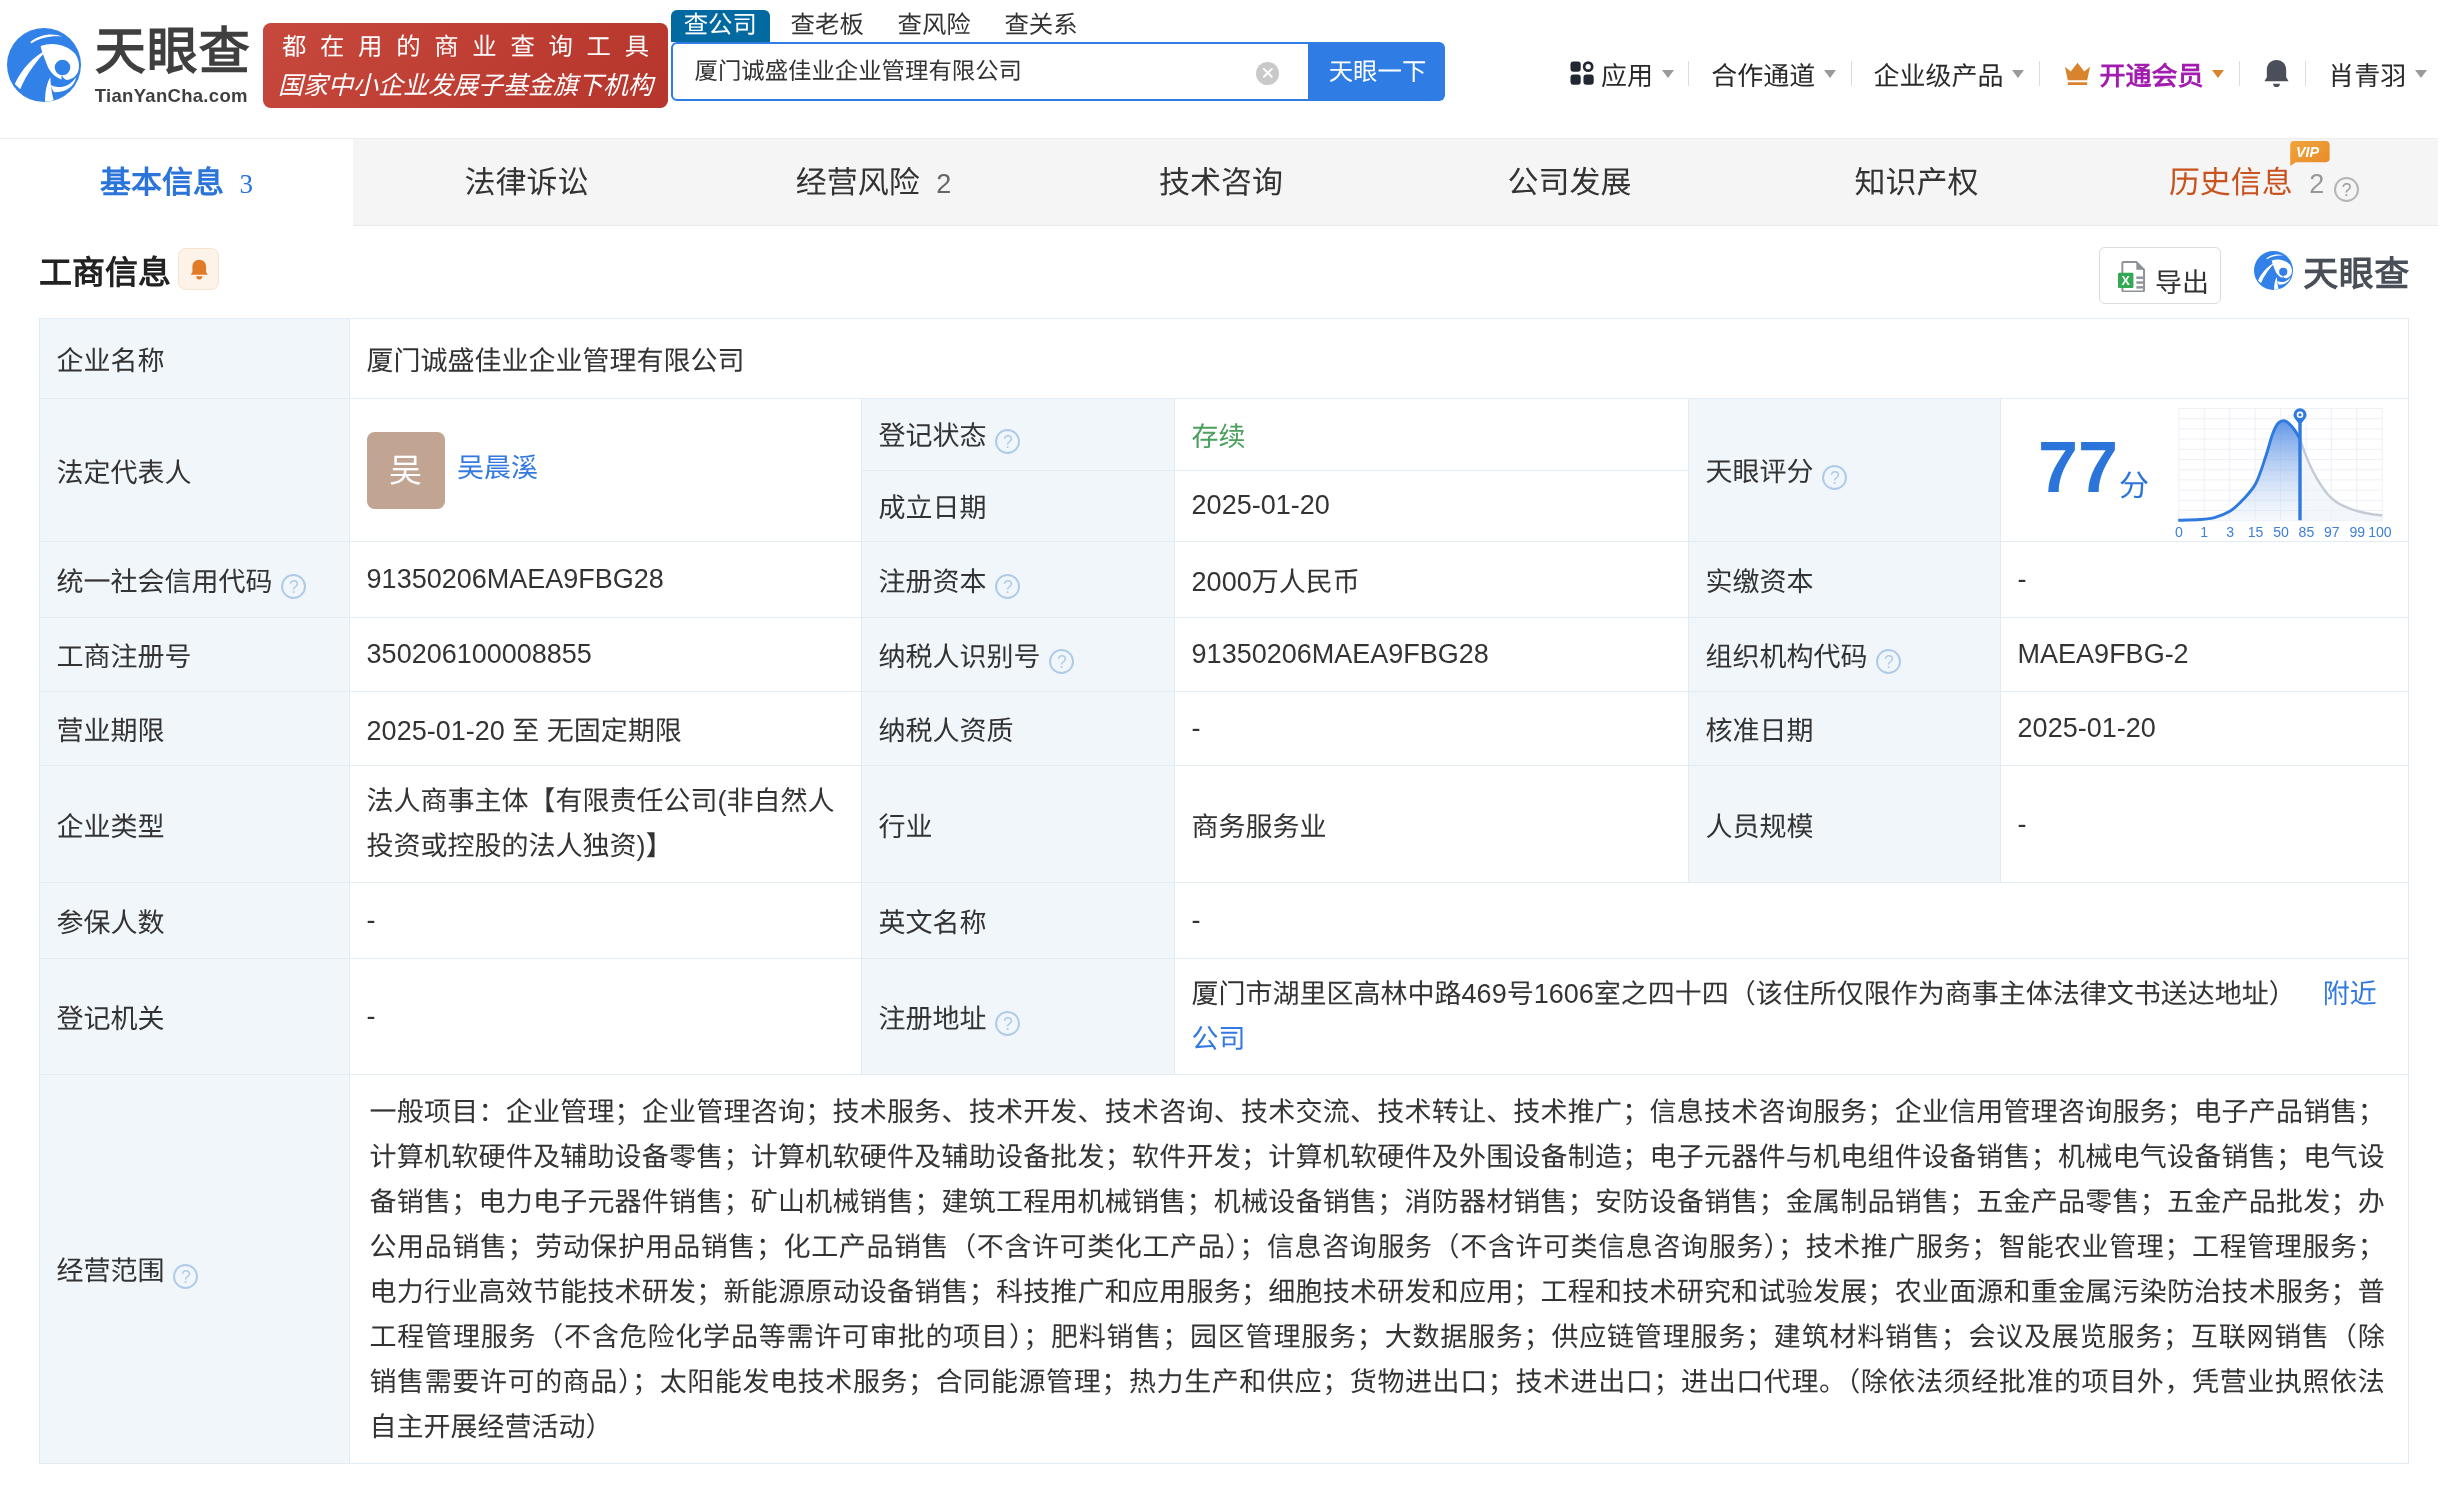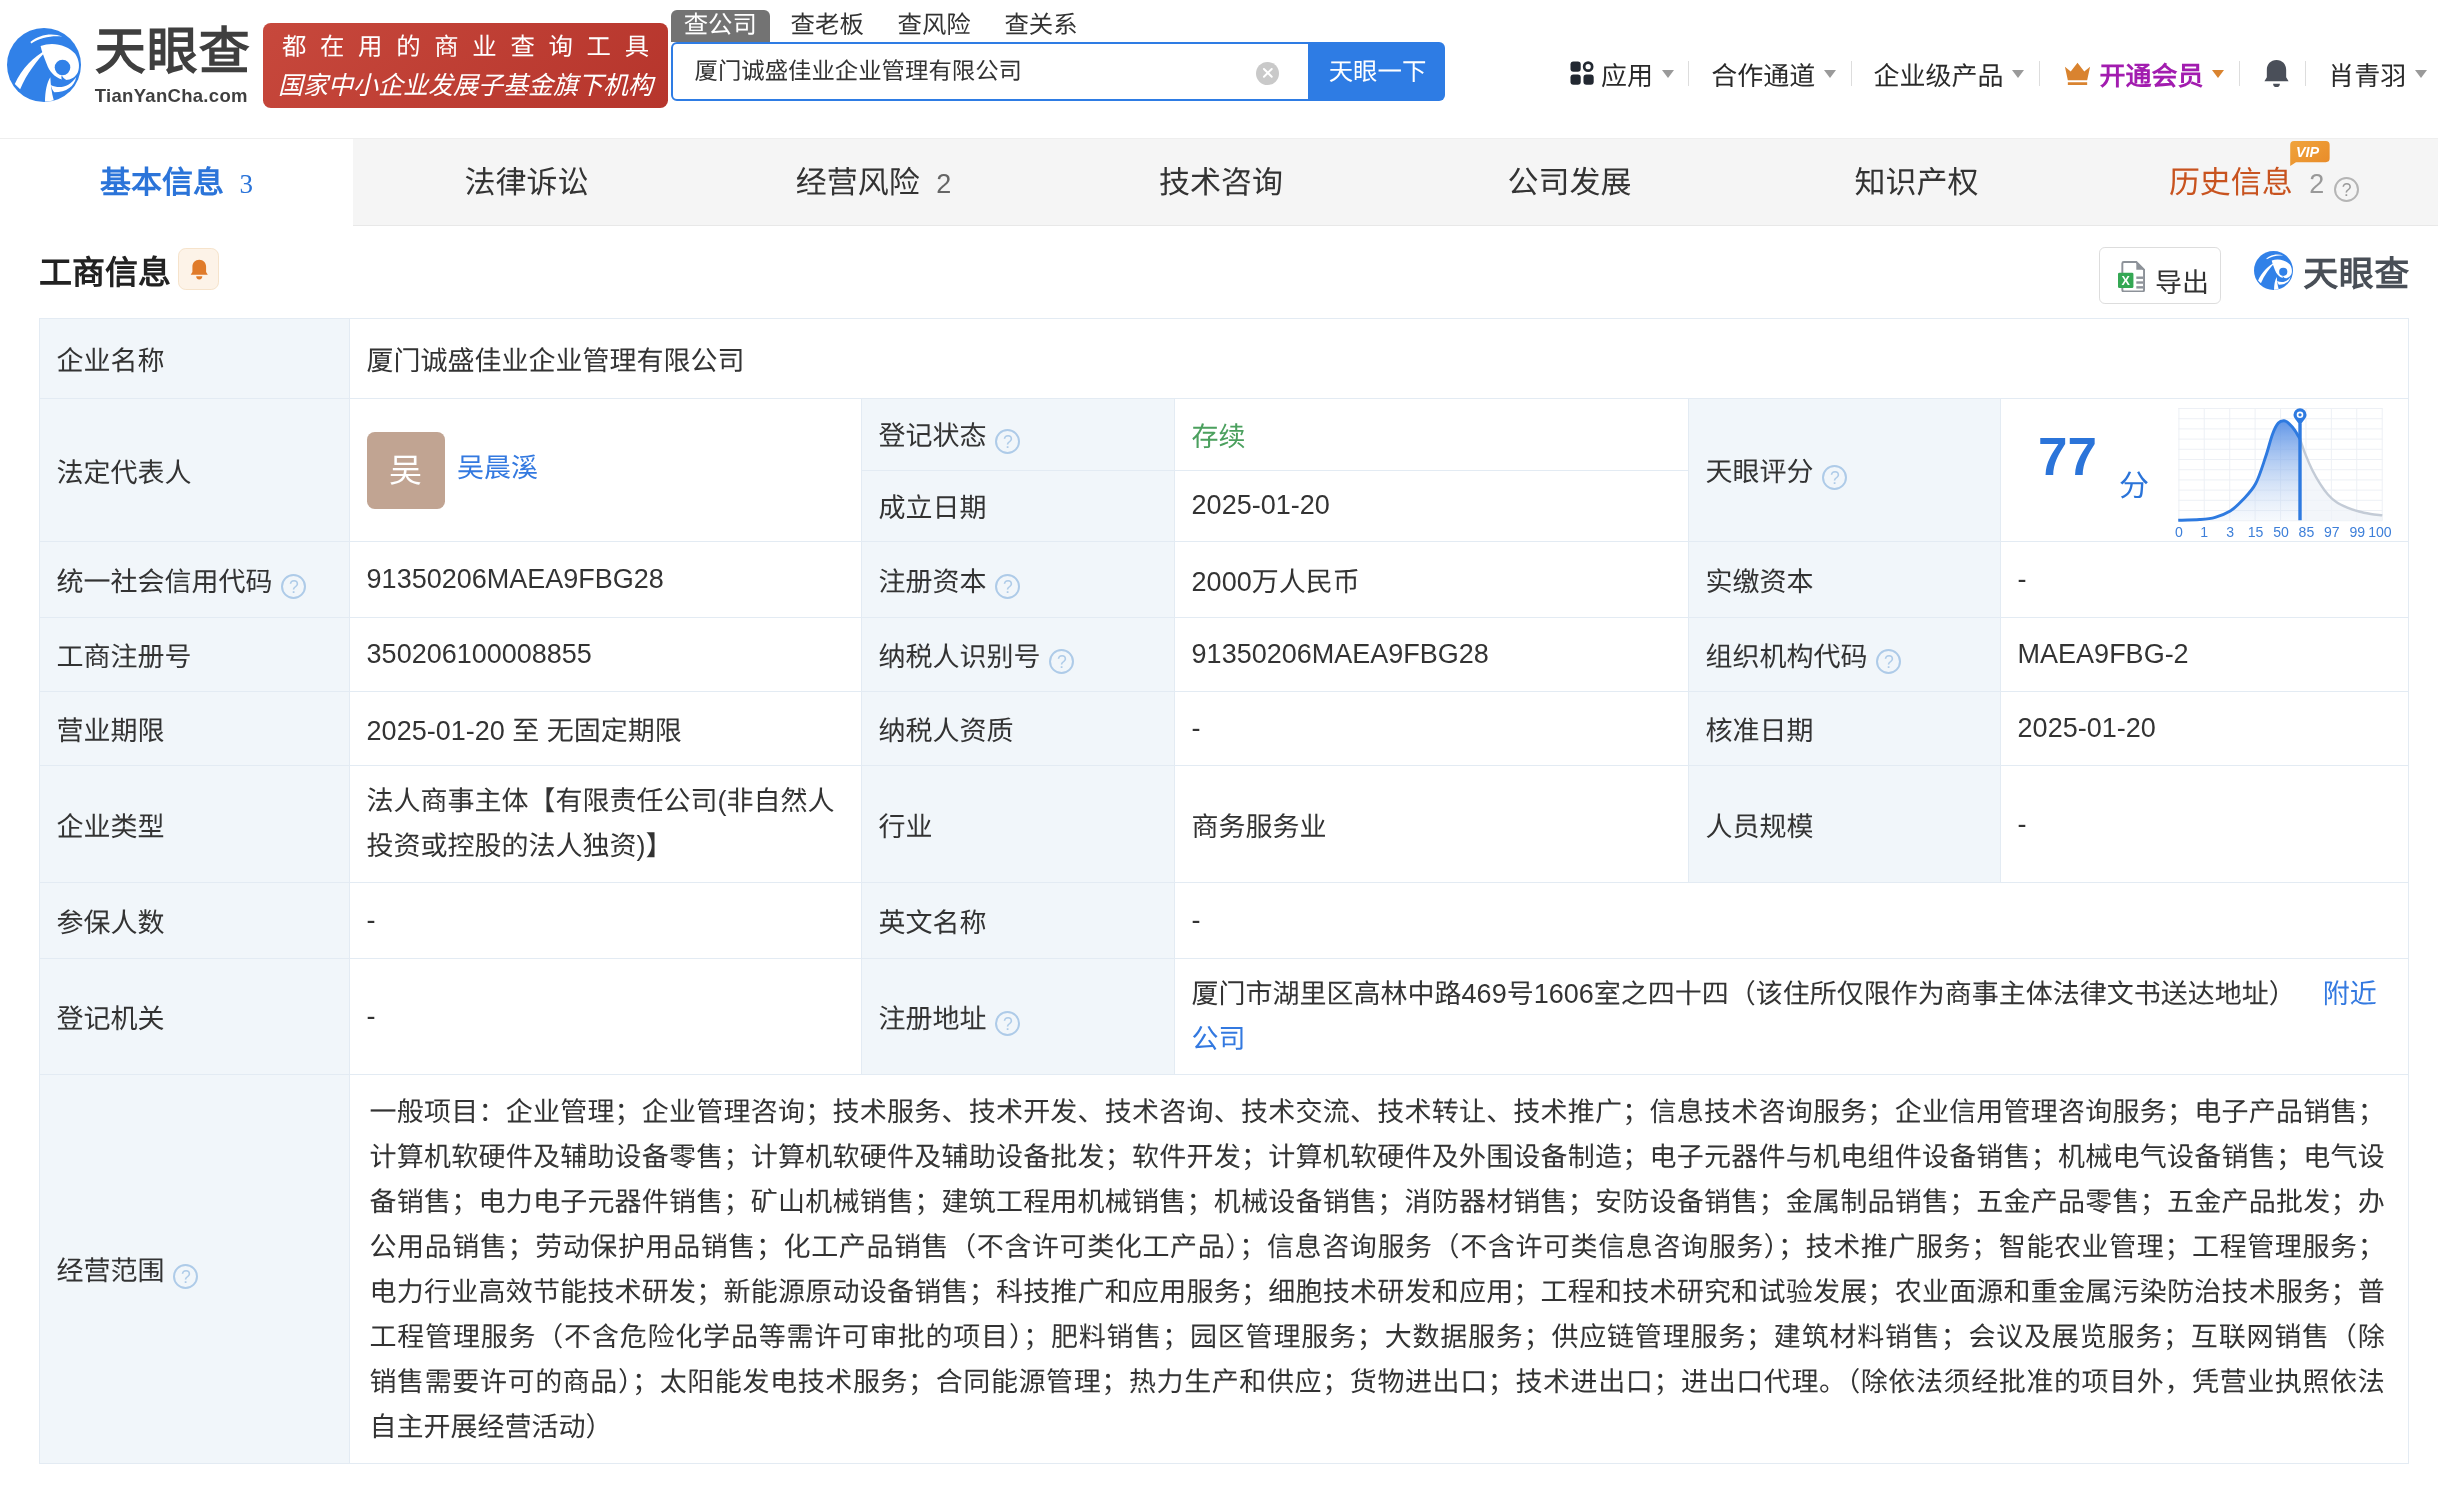--- a/index.html
+++ b/index.html
@@ -14,21 +14,21 @@
 .logo-text { position:absolute; left:88px; top:0; white-space:nowrap; }
 .logo-cn { font-size:51px; font-weight:bold; color:#3f3f3f; letter-spacing:1px; line-height:49px; }
 .logo-en { font-size:18.5px; font-weight:bold; color:#3f3f3f; letter-spacing:0.3px; margin-top:8.8px; }
 .redbox { position:absolute; left:263px; top:23.4px; width:405px; height:85px; background:linear-gradient(135deg,#c7483c,#b6352c); border-radius:7.8px; color:#fff; text-align:center; }
 .redbox .l1 { margin-top:4.9px; font-size:24.4px; line-height:38px; letter-spacing:13.7px; text-indent:13.7px; }
 .redbox .l2 { font-size:25px; line-height:38px; letter-spacing:0px;font-style:italic; }
 
 
 .stabs { position:absolute; left:671px; top:9.8px; height:32px; white-space:nowrap; }
 .stab { display:inline-block; font-size:24.4px; color:#333; padding:0 12.7px; height:32px; line-height:30px; margin-right:3.9px; }
-.stab.act { background:#737373; color:#fff; border-radius:5.9px 5.9px 0 0; }
+.stab.act { background:#0369a1; color:#fff; border-radius:5.9px 5.9px 0 0; }
 .searchbox { position:absolute; left:671px; top:42px; width:773px; height:59px; }
 .sinput { position:absolute; left:0; top:0; width:639px; height:59px; border:2px solid #2e7ce4; border-radius:5.9px 0 0 5.9px; background:#fff; font-size:23.4px; color:#333; line-height:55px; padding-left:21.5px; }
 .sclear { position:absolute; left:583px; top:17.6px; width:23.4px; height:23.4px; border-radius:50%; background:#c9c9c9; color:#fff; text-align:center; line-height:23.4px; font-size:14.6px; }
 .sbtn { position:absolute; left:639px; top:0; width:135px; height:59px; background:#2e7ce4; border-radius:0 5.9px 5.9px 0; color:#fff; font-size:24.4px; text-align:center; line-height:59px; }
 
 
 .rmenu { position:absolute; right:25px; top:55px; height:33px; font-size:26px; color:#2a2a2a; white-space:nowrap; }
 .rmenu .it { display:inline-block; vertical-align:middle; }
 .rmenu .sep { display:inline-block; width:1px; height:25px; background:#ddd; margin:0 14.6px; vertical-align:middle; }
 .caret { display:inline-block; width:0; height:0; border-left:6.8px solid transparent; border-right:6.8px solid transparent; border-top:8.8px solid #9a9a9a; margin-left:8.8px; vertical-align:middle; }
@@ -188,21 +188,21 @@
   <td class="lbl" rowspan="2">法定代表人</td>
   <td rowspan="2">
     <span style="display:inline-block;width:78px;height:77px;background:#c1a492;border-radius:7.8px;color:#fff;text-align:center;line-height:77px;font-size:33px;vertical-align:middle;">吴</span>
     <span class="link" style="margin-left:5px;">吴晨溪</span>
   </td>
   <td class="lbl">登记状态<span class="q">?</span></td>
   <td><span class="green">存续</span></td>
   <td class="lbl" rowspan="2">天眼评分<span class="q">?</span></td>
   <td rowspan="2" style="padding:0;">
     <div style="position:relative;height:142px;">
-      <span style="position:absolute;left:37px;top:27px;font-size:53px;font-weight:bold;color:#2b74d9;">77</span>
+      <span style="position:absolute;left:37px;top:27px;font-size:72px;font-weight:bold;color:#2b74d9;">77</span>
       <span style="position:absolute;left:118px;top:62px;font-size:30px;color:#2b74d9;">分</span>
       <svg style="position:absolute;left:177px;top:8.8px;overflow:visible;font-size:28px" width="224" height="138" viewBox="0 0 230 142">
         <defs>
                 <linearGradient id="cfill" x1="0" y1="0" x2="0" y2="1">
                   <stop offset="0" stop-color="#4f8ae4" stop-opacity="0.9"></stop>
                   <stop offset="1" stop-color="#dbe7f7" stop-opacity="0.25"></stop>
                 </linearGradient>
               </defs>
         <g stroke="#eceff5" stroke-width="1">
                 <path d="M0 0.5 H210 M0 11.0 H210 M0 21.5 H210 M0 32.0 H210 M0 42.5 H210 M0 53.0 H210 M0 63.5 H210 M0 74.0 H210 M0 84.5 H210 M0 95.0 H210 M0 105.5 H210 M0 116.0 H210 "></path>

